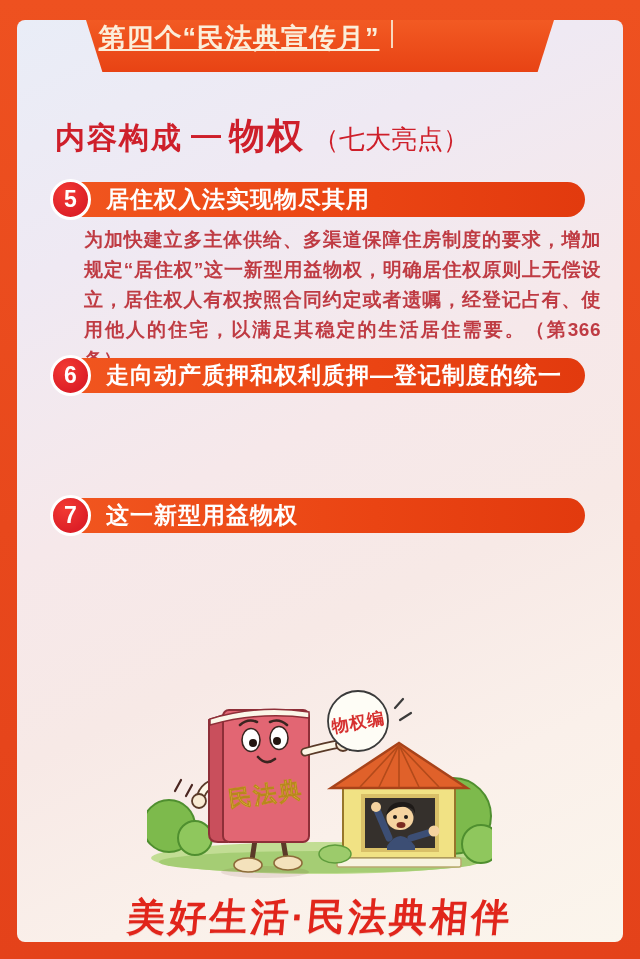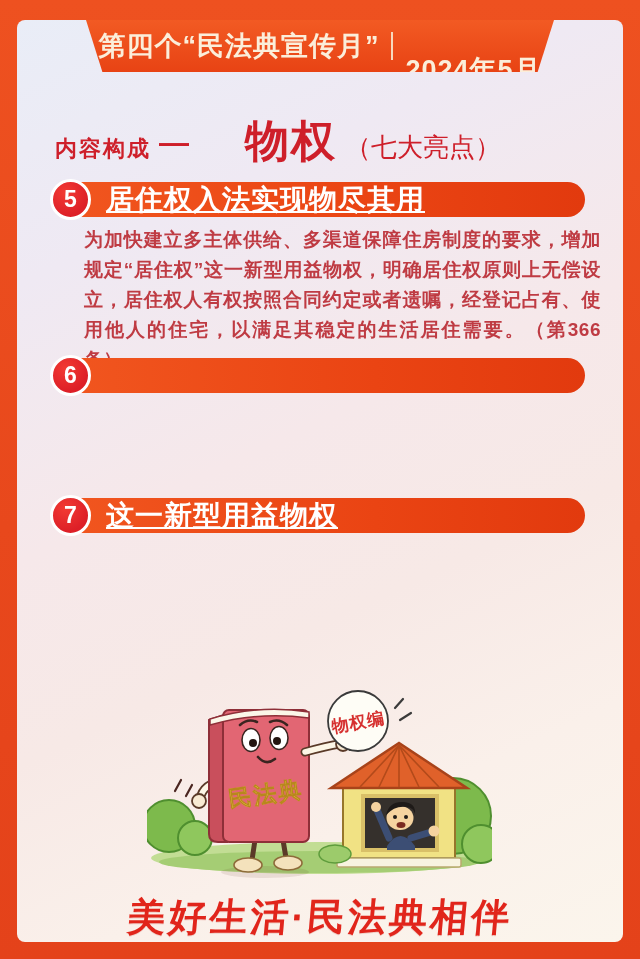--- a/index.html
+++ b/index.html
@@ -17,55 +17,56 @@
     border-radius:8px;
     background:linear-gradient(155deg,#e9edf7 0%,#efe9f3 22%,#f6e8ea 45%,#f7e9e6 62%,#faf0ea 80%,#fbf5ec 100%);
     overflow:hidden;
   }
   
   .hdr{
     position:absolute; top:0; left:50%; transform:translateX(-50%);
     width:468px; height:52px;
     background:linear-gradient(180deg,#f25a23 0%,#e84314 100%);
     clip-path:polygon(0 0,100% 0,96.5% 100%,3.5% 100%);
-    display:flex; align-items:center; justify-content:center;
+    display:flex; align-items:flex-start; justify-content:center;
     color:#fbeeda;
+    text-decoration:underline;
   }
   .hdr-title{ font-size:27px; font-weight:600; letter-spacing:1px; }
   .hdr-div{ width:2px; height:28px; background:#f7d9bd; margin:0 12px; }
   .hdr-date{ font-size:27px; font-weight:600; letter-spacing:1px;margin-top:48px; }
   
   .page-title{
     position:absolute; top:92px; left:38px;
     display:flex; align-items:baseline; gap:8px;
     color:#ce1f2a; white-space:nowrap;
   }
-  .t-prefix{ font-size:22px; font-weight:600; letter-spacing:2px; }
+  .t-prefix{ font-size:30px; font-weight:600; letter-spacing:2px; }
   .t-dash{ font-size:30px; font-weight:700; transform:translateY(-3px); }
-  .t-emph{ font-size:44px; font-weight:800; letter-spacing:2px;margin-left:48px; }
+  .t-emph{ font-size:36px; font-weight:800; letter-spacing:2px; }
   .t-note{ font-size:26px; font-weight:400; }
   
   .topic{ position:absolute; left:45px; width:523px; }
   .topic-5{ top:162px; } .topic-6{ top:338px; } .topic-7{ top:478px; }
   .topic-banner{
     position:relative; height:35px; border-radius:18px;
     background:linear-gradient(90deg,#f1561f 0%,#ea4413 60%,#e23a0e 100%);
     display:flex; align-items:center;
   }
   .badge{
     position:absolute; left:-12px; top:-3px;
     width:41px; height:41px; border-radius:50%;
     background:radial-gradient(circle at 35% 30%,#f23a33,#dd1f27 70%);
     border:3px solid #ffffff;
     color:#fff; font-size:23px; font-weight:800;
     display:flex; align-items:center; justify-content:center;
   }
   .topic-heading{
     margin-left:44px; color:#ffffff;
-    font-size:28px; font-weight:700; letter-spacing:1px;text-decoration:underline;
+    font-size:23px; font-weight:700; letter-spacing:1px;
   }
   .topic-body{
     margin:8px 0 0 22px; width:517px;
     color:#bf3b43; font-size:19px; font-weight:600;
     line-height:30px; letter-spacing:0.5px;
     text-align:justify; word-break:break-all;
   }
   
   .illu{ position:absolute; left:130px; top:668px; width:345px; height:198px; }
   
@@ -100,20 +101,21 @@
       <div class="topic-banner">
         <span class="badge">5</span>
         <h2 class="topic-heading">居住权入法实现物尽其用</h2>
       </div>
       <p class="topic-body">为加快建立多主体供给、多渠道保障住房制度的要求，增加规定“居住权”这一新型用益物权，明确居住权原则上无偿设立，居住权人有权按照合同约定或者遗嘱，经登记占有、使用他人的住宅，以满足其稳定的生活居住需要。（第366条）</p>
     </section>
 
     <section class="topic topic-6">
       <div class="topic-banner">
         <span class="badge">6</span>
+        <h2 class="topic-heading">走向动产质押和权利质押—登记制度的统一</h2>
       </div>
     </section>
 
     <section class="topic topic-7">
       <div class="topic-banner">
         <span class="badge">7</span>
         <h2 class="topic-heading">这一新型用益物权</h2>
       </div>
     </section>
 

